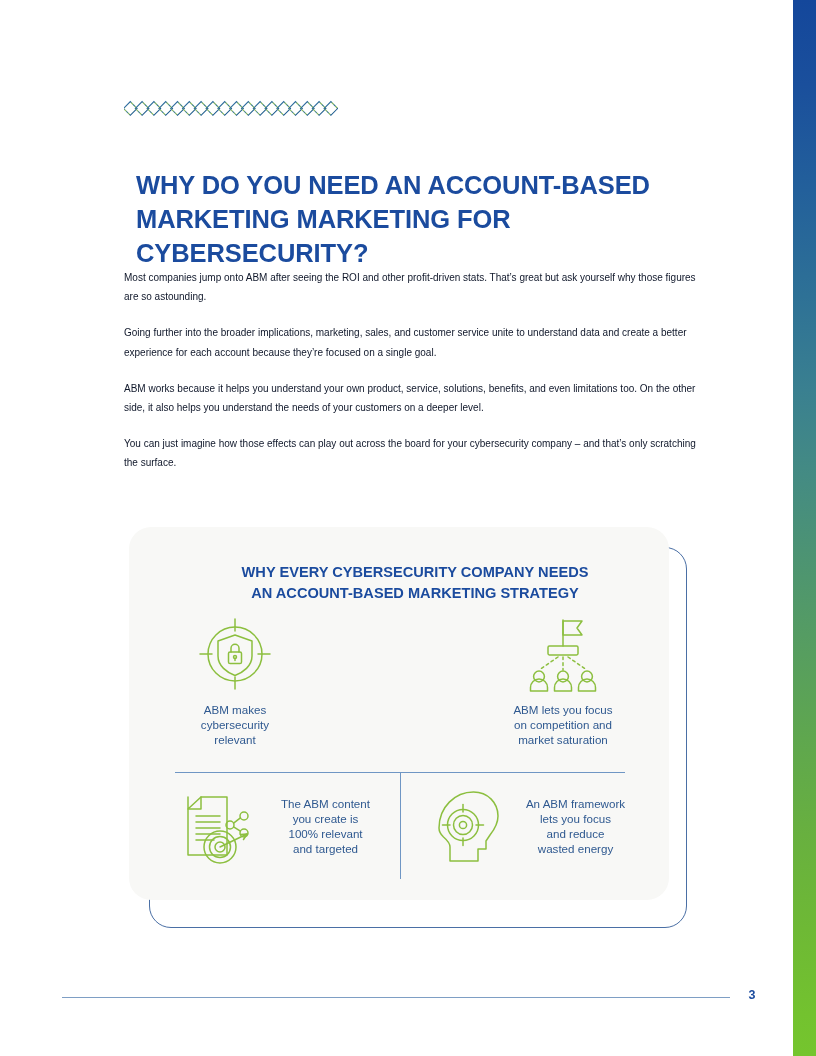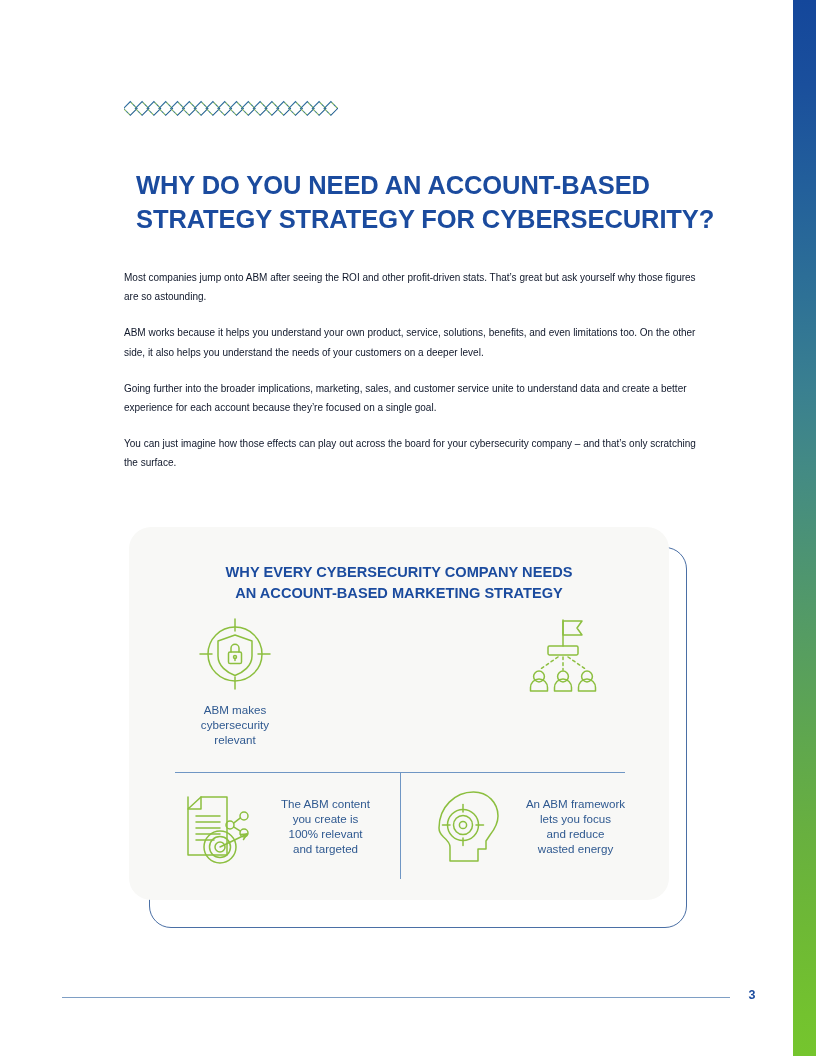--- a/index.html
+++ b/index.html
@@ -114,21 +114,21 @@
     top: 0;
     width: 540px;
     height: 373px;
     background: #f8f8f6;
     border-radius: 22px;
     box-sizing: border-box;
   }
 
   .info-title {
     position: absolute;
-    left: 0;
+    left: 16px;
     top: 35px;
     width: 540px;
     text-align: center;
     font-family: "Liberation Sans", sans-serif;
     font-weight: bold;
     font-size: 14.6px;
     line-height: 21px;
     color: #1b4b9e;
   }
   .info-title .ln { display: block; }
@@ -257,27 +257,27 @@
       <rect x="154.9" y="3.6" width="9.6" height="9.6" transform="rotate(45 159.7 8.4)"></rect>
       <rect x="166.7" y="3.6" width="9.6" height="9.6" transform="rotate(45 171.5 8.4)"></rect>
       <rect x="178.5" y="3.6" width="9.6" height="9.6" transform="rotate(45 183.3 8.4)"></rect>
       <rect x="190.3" y="3.6" width="9.6" height="9.6" transform="rotate(45 195.1 8.4)"></rect>
       <rect x="202.1" y="3.6" width="9.6" height="9.6" transform="rotate(45 206.9 8.4)"></rect>
     </g>
   </svg>
 
   <h1 class="page-title">
     <span class="ln">WHY DO YOU NEED AN ACCOUNT-BASED</span>
-    <span class="ln">STRATEGY STRATEGY FOR CYBERSECURITY?</span>
+    <span class="ln">MARKETING MARKETING FOR CYBERSECURITY?</span>
   </h1>
 
   <div class="body-copy">
     <p>Most companies jump onto ABM after seeing the ROI and other profit-driven stats. That’s great but ask yourself why those figures are so astounding.</p>
+    <p>Going further into the broader implications, marketing, sales, and customer service unite to understand data and create a better experience for each account because they’re focused on a single goal.</p>
     <p>ABM works because it helps you understand your own product, service, solutions, benefits, and even limitations too. On the other side, it also helps you understand the needs of your customers on a deeper level.</p>
-    <p>Going further into the broader implications, marketing, sales, and customer service unite to understand data and create a better experience for each account because they’re focused on a single goal.</p>
     <p>You can just imagine how those effects can play out across the board for your cybersecurity company – and that’s only scratching the surface.</p>
   </div>
 
   <div class="info-wrap">
 
     <div class="info-outline"></div>
 
     <div class="info-card">
 
       <div class="info-title">
@@ -318,20 +318,25 @@
               <path d="M38 41 L19 54" stroke-dasharray="2.6 3.2"></path>
               <path d="M43 41 L43 54" stroke-dasharray="2.6 3.2"></path>
               <path d="M48 41 L67 54" stroke-dasharray="2.6 3.2"></path>
               <circle cx="19" cy="60.5" r="5.4"></circle>
               <path d="M10.5 75 L10.5 71.5 A8.5 8.5 0 0 1 27.5 71.5 L27.5 75 Z"></path>
               <circle cx="43" cy="60.5" r="5.4"></circle>
               <path d="M34.5 75 L34.5 71.5 A8.5 8.5 0 0 1 51.5 71.5 L51.5 75 Z"></path>
               <circle cx="67" cy="60.5" r="5.4"></circle>
               <path d="M58.5 75 L58.5 71.5 A8.5 8.5 0 0 1 75.5 71.5 L75.5 75 Z"></path>
             </svg>
+          </div>
+          <div class="cap">
+            <div>ABM lets you focus</div>
+            <div>on competition and</div>
+            <div>market saturation</div>
           </div>
         </div>
 
 
       </div>
 
       <div class="hdiv"></div>
       <div class="vdiv"></div>
 
       <div class="row-bot">

